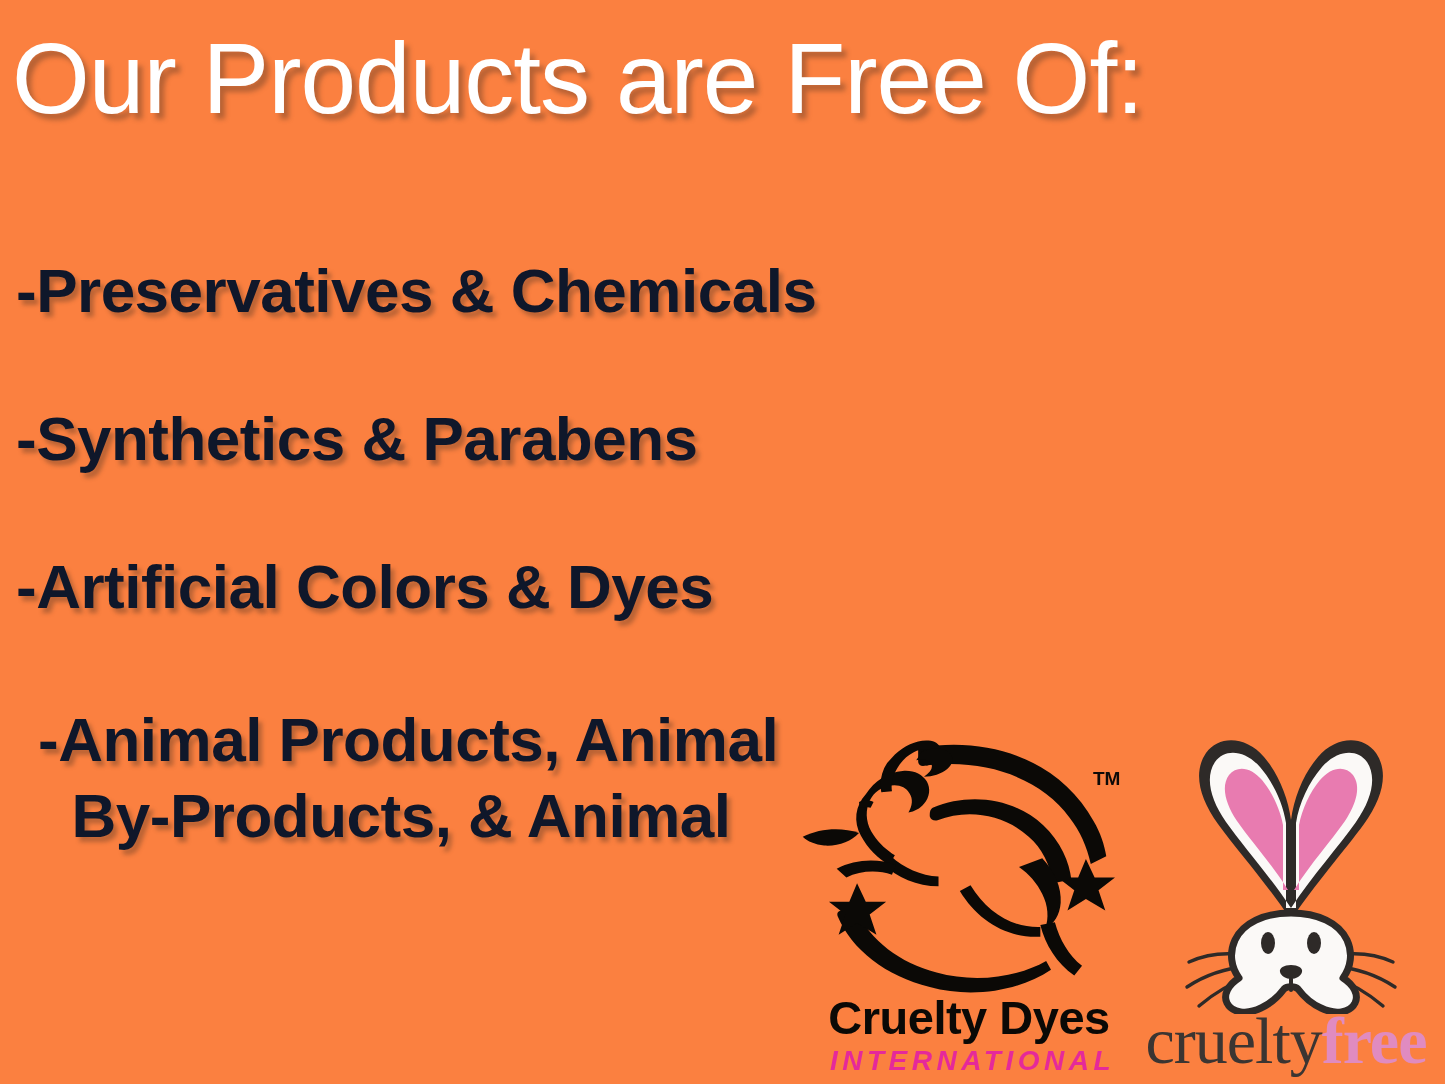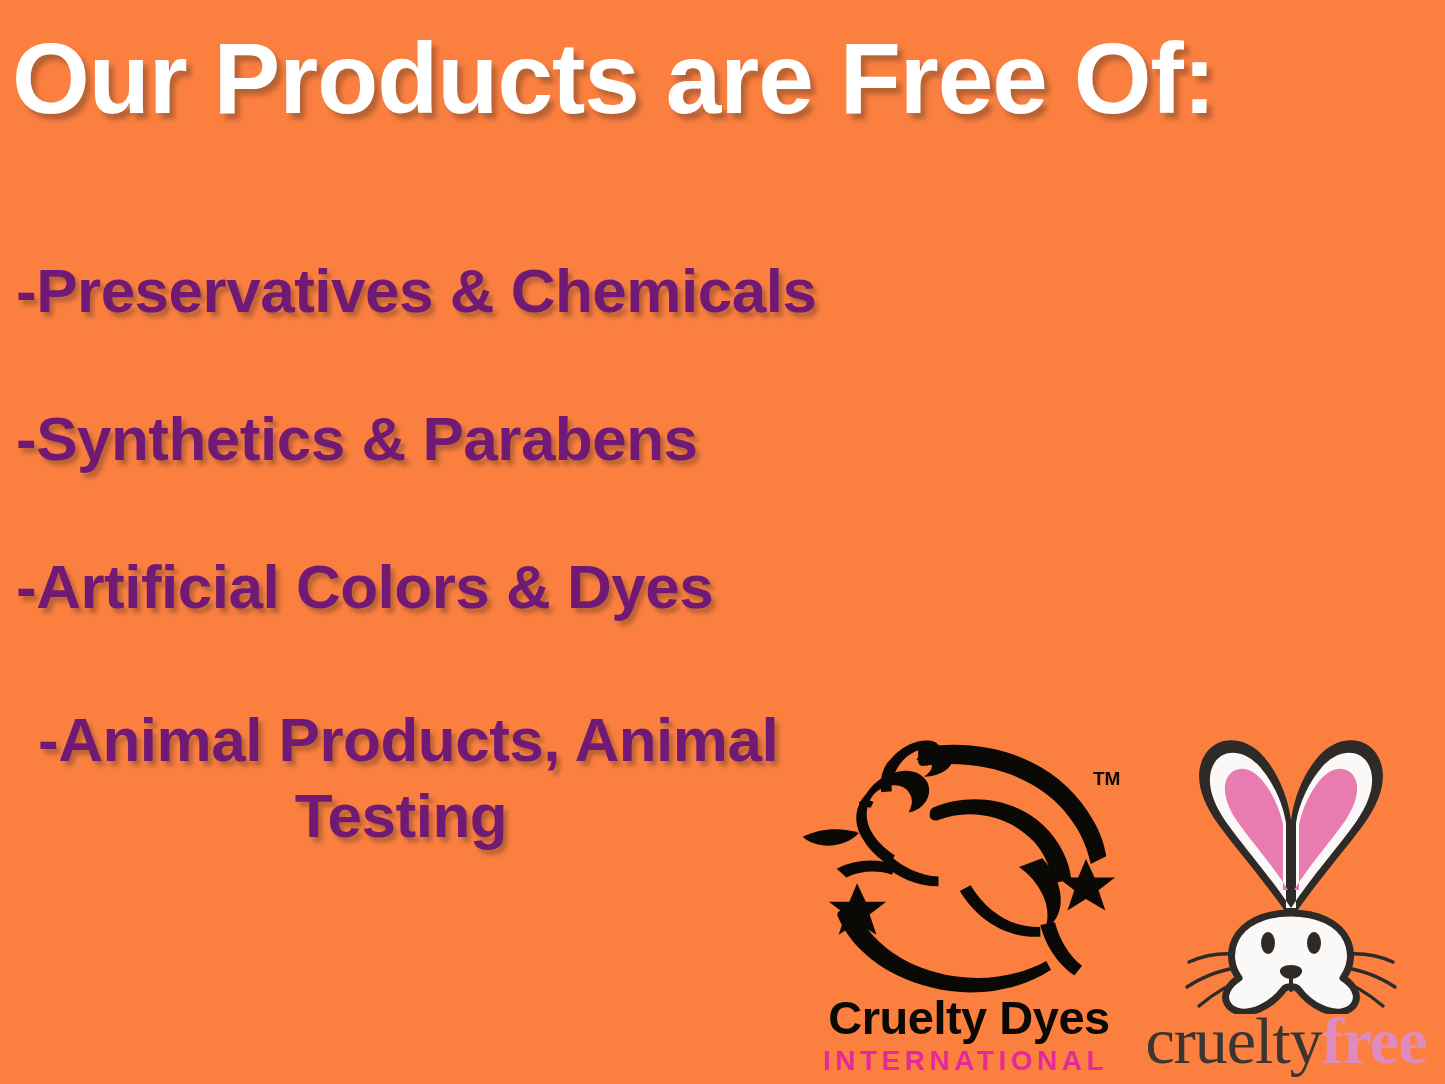--- a/index.html
+++ b/index.html
@@ -20,42 +20,42 @@
     background: #FB8040;
     overflow: hidden;
   }
 
   
   #title {
     position: absolute;
     left: 12px;
     top: 26px;
     font-family: "Liberation Sans", sans-serif;
-    font-weight: bold;
+    font-weight: normal;
     font-size: 100px;
     line-height: 104px;
     letter-spacing: -1px;
     color: #FFFFFF;
     white-space: nowrap;
     text-shadow: 5px 6px 5px rgba(90, 55, 35, 0.42);
   }
 
   
   #bullets {
     position: absolute;
     left: 16px;
     top: 258px;
     width: 800px;
   }
   .bullet {
     font-family: "Liberation Sans", sans-serif;
     font-weight: bold;
     font-size: 62px;
     line-height: 66px;
-    color: #701a75;
+    color: #0f172a;
     letter-spacing: -0.5px;
     white-space: nowrap;
     text-shadow: 4px 5px 4px rgba(90, 55, 35, 0.40);
     margin-bottom: 82px;
   }
   .bullet.wrap {
     white-space: normal;
     margin-bottom: 0;
     line-height: 76px;
     margin-left: 22px;
@@ -110,27 +110,28 @@
     font-size: 47px;
     line-height: 52px;
     color: #0B0906;
     letter-spacing: -0.5px;
   }
   #cfi-sub {
     position: absolute;
     left: 28px;
     top: 325px;
     width: 292px;
-    text-align: left;
+    text-align: right;
     font-family: "Liberation Sans", sans-serif;
     font-weight: bold;
     font-size: 28px;
     line-height: 31px;
     color: #E5299A;
     letter-spacing: 4.5px;
+    font-style: italic;
   }
 
   
   #cf-logo {
     position: absolute;
     left: 340px;
     top: 0px;
     width: 310px;
     height: 364px;
   }
@@ -162,21 +163,21 @@
 <div id="slide">
 
   <div id="title">Our Products are Free Of:</div>
 
   <div id="bullets">
     <div class="bullet">-Preservatives &amp; Chemicals</div>
     <div class="bullet">-Synthetics &amp; Parabens</div>
     <div class="bullet">-Artificial Colors &amp; Dyes</div>
     <div class="bullet wrap">
       <span class="l1">-Animal Products, Animal</span>
-      <span class="l3">Testing</span>
+      <span class="l2">By-Products, &amp; Animal</span>
     </div>
   </div>
 
   <div id="logos">
 
     <div id="cfi-logo">
       <svg id="cfi-mark" viewBox="0 0 330 270">
         <g fill="#0B0906">
 
           <path d="M128 16 C205 3 275 32 308 92 C315 104 319 116 321 128

